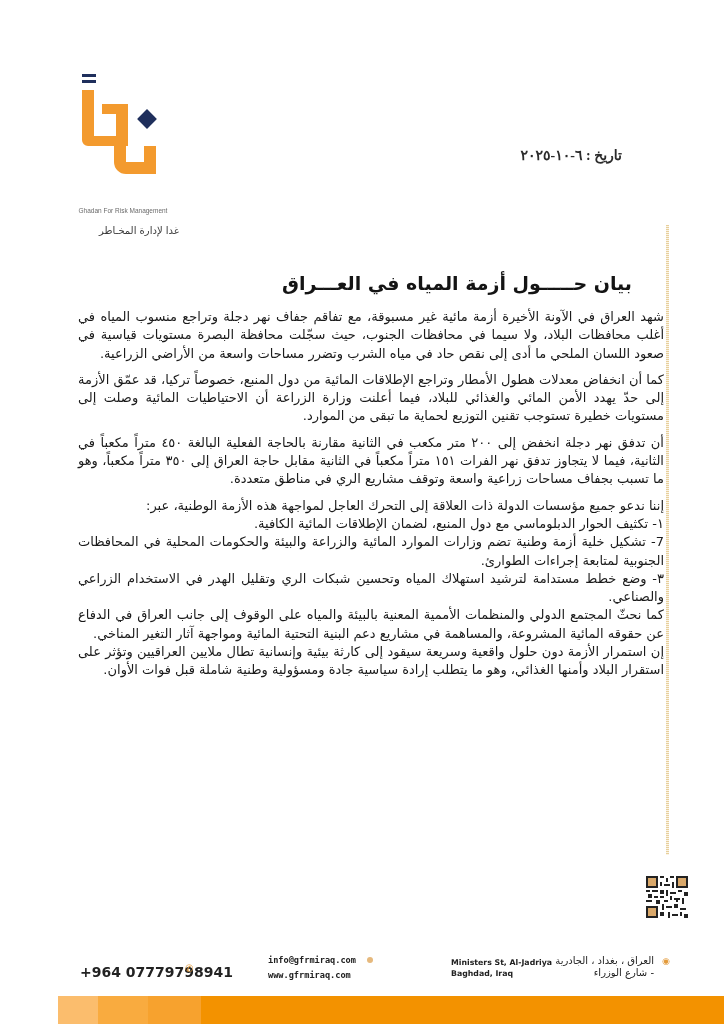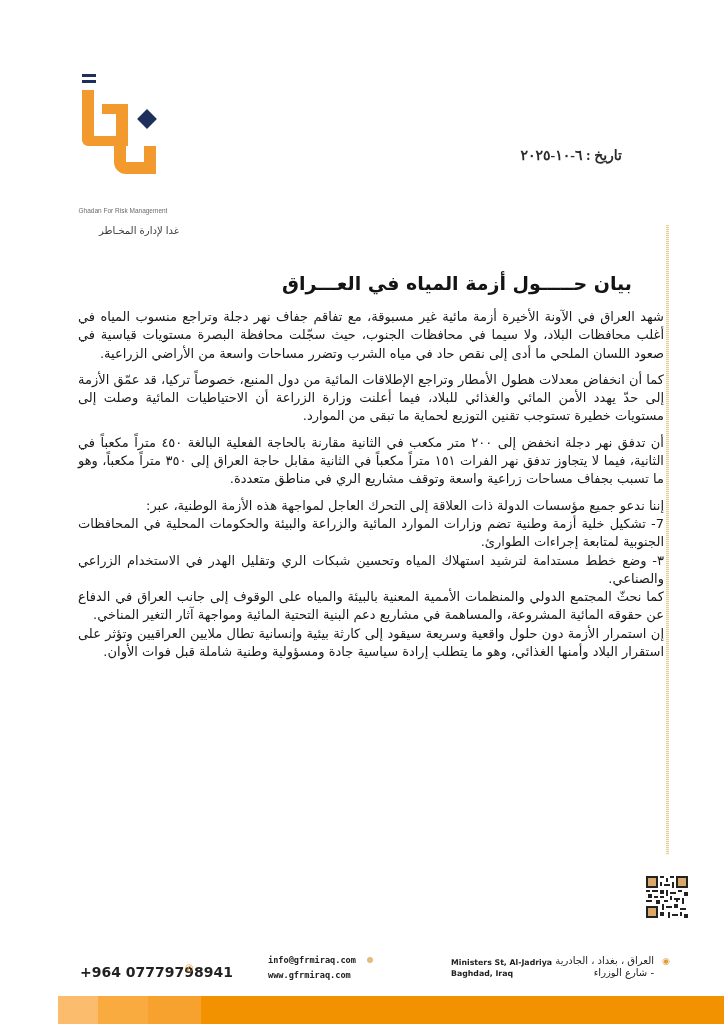--- a/index.html
+++ b/index.html
@@ -78,20 +78,21 @@
 
 <div class="title">بيان حـــــول أزمة المياه في العـــراق</div>
 
 <div class="side-rule"></div>
 
 <div class="content">
   <p>شهد العراق في الآونة الأخيرة أزمة مائية غير مسبوقة، مع تفاقم جفاف نهر دجلة وتراجع منسوب المياه في أغلب محافظات البلاد، ولا سيما في محافظات الجنوب، حيث سجّلت محافظة البصرة مستويات قياسية في صعود اللسان الملحي ما أدى إلى نقص حاد في مياه الشرب وتضرر مساحات واسعة من الأراضي الزراعية.</p>
   <p>كما أن انخفاض معدلات هطول الأمطار وتراجع الإطلاقات المائية من دول المنبع، خصوصاً تركيا، قد عمّق الأزمة إلى حدّ يهدد الأمن المائي والغذائي للبلاد، فيما أعلنت وزارة الزراعة أن الاحتياطيات المائية وصلت إلى مستويات خطيرة تستوجب تقنين التوزيع لحماية ما تبقى من الموارد.</p>
   <p>أن تدفق نهر دجلة انخفض إلى ٢٠٠ متر مكعب في الثانية مقارنة بالحاجة الفعلية البالغة ٤٥٠ متراً مكعباً في الثانية، فيما لا يتجاوز تدفق نهر الفرات ١٥١ متراً مكعباً في الثانية مقابل حاجة العراق إلى ٣٥٠ متراً مكعباً، وهو ما تسبب بجفاف مساحات زراعية واسعة وتوقف مشاريع الري في مناطق متعددة.</p>
   <p class="tight">إننا ندعو جميع مؤسسات الدولة ذات العلاقة إلى التحرك العاجل لمواجهة هذه الأزمة الوطنية، عبر:</p>
+  <div class="item">١- تكثيف الحوار الدبلوماسي مع دول المنبع، لضمان الإطلاقات المائية الكافية.</div>
   <div class="item">7- تشكيل خلية أزمة وطنية تضم وزارات الموارد المائية والزراعة والبيئة والحكومات المحلية في المحافظات الجنوبية لمتابعة إجراءات الطوارئ.</div>
   <div class="item">٣- وضع خطط مستدامة لترشيد استهلاك المياه وتحسين شبكات الري وتقليل الهدر في الاستخدام الزراعي والصناعي.</div>
   <p class="tight">كما نحثّ المجتمع الدولي والمنظمات الأممية المعنية بالبيئة والمياه على الوقوف إلى جانب العراق في الدفاع عن حقوقه المائية المشروعة، والمساهمة في مشاريع دعم البنية التحتية المائية ومواجهة آثار التغير المناخي.</p>
   <p class="tight">إن استمرار الأزمة دون حلول واقعية وسريعة سيقود إلى كارثة بيئية وإنسانية تطال ملايين العراقيين وتؤثر على استقرار البلاد وأمنها الغذائي، وهو ما يتطلب إرادة سياسية جادة ومسؤولية وطنية شاملة قبل فوات الأوان.</p>
 </div>
 
 <div class="qr">
   <svg width="42" height="42" viewBox="0 0 21 21">
     <rect x="0" y="0" width="21" height="21" fill="#fff"></rect>
     <rect x="0" y="0" width="6" height="6" fill="#222"></rect>

